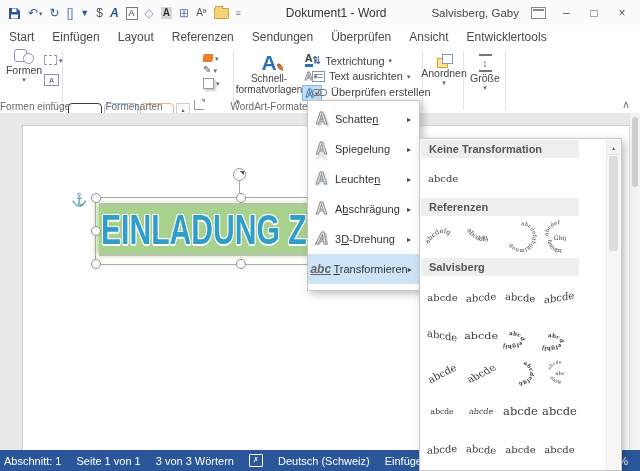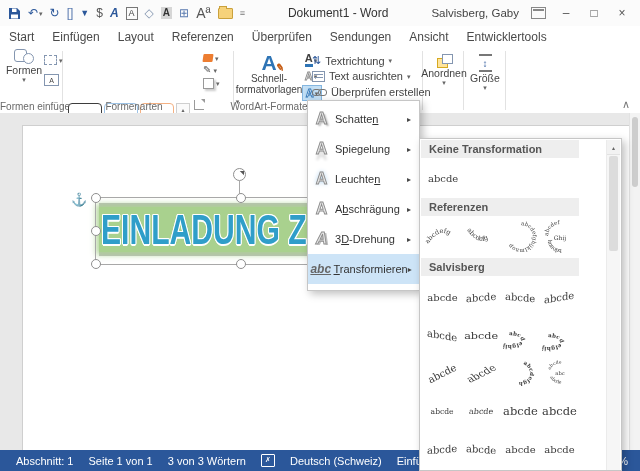--- a/index.html
+++ b/index.html
@@ -132,21 +132,21 @@
   .w-small{font-size:8px;transform:scale(.95)}
   .w-small-skew{font-size:8px;transform:skewX(-6deg)}
   .w-big{font-size:11.5px}
   .w-arc-up{transform:skewY(-4deg)}
   .w-arc-dn{transform:skewY(4deg)}
   svg text{font-family:"DejaVu Serif",serif;fill:#3b3b3b}
 
   
   .statusbar{left:0;top:450px;width:640px;height:21px;background:#2b579a;color:#fff;display:flex;align-items:center;
      font-size:11px;z-index:10}
-  .sb-left{display:flex;align-items:center;gap:15px;padding-left:16px}
+  .sb-left{display:flex;align-items:center;gap:15px;padding-left:4px}
   .proof{width:12px;height:11px;border:1px solid #fff;border-radius:1px;font-size:7px;line-height:10px;text-align:center;color:#fff}
   .macro{width:11px;height:10px;border:1px solid #fff;border-radius:1px;background:
      radial-gradient(circle at 3px 3px,#fff 1px,transparent 1.2px),
      radial-gradient(circle at 7px 3px,#fff 1px,transparent 1.2px),
      radial-gradient(circle at 3px 7px,#fff 1px,transparent 1.2px),
      radial-gradient(circle at 7px 7px,#fff 1px,transparent 1.2px)}
   .sb-right{position:absolute;right:12px;display:flex;align-items:center;gap:8px}
 </style>
 </head>
 <body>
@@ -176,43 +176,43 @@
           <span class="italA">A</span>
         </span>
       <span class="qi">
           <span class="boxa">A</span>
         </span>
       <span class="qi" style="color:#8496b0">◇</span>
       <span class="qi">
           <span class="shadea">A</span>
         </span>
       <span class="qi" style="color:#5b7bb0">⊞</span>
-      <span class="qi" style="color:#555;font-size:14px">Aª</span>
+      <span class="qi" style="color:#555;font-size:10px">Aª</span>
       <span class="qi">
           <span class="folder"></span>
         </span>
       <span class="qi" style="color:#777;font-size:9px">≡</span>
     </div>
     <div class="title-text">Dokument1 - Word</div>
     <div class="tb-right">
       <span class="username">Salvisberg, Gaby</span>
       <span class="ribopt"></span>
       <span class="winbtn">–</span>
       <span class="winbtn">□</span>
       <span class="winbtn">×</span>
     </div>
   </div>
 
   <div class="abs tabrow">
     <div class="tab">Start</div>
     <div class="tab">Einfügen</div>
     <div class="tab">Layout</div>
     <div class="tab">Referenzen</div>
+    <div class="tab">Sendungen</div>
     <div class="tab">Überprüfen</div>
-    <div class="tab">Sendungen</div>
     <div class="tab">Ansicht</div>
     <div class="tab">Entwicklertools</div>
 
   </div>
 
   <div class="abs ribbon">
     <div class="gdiv" style="left:62px"></div>
     <div class="gdiv" style="left:233px"></div>
     <div class="gdiv" style="left:422px"></div>
     <div class="gdiv" style="left:463px"></div>

